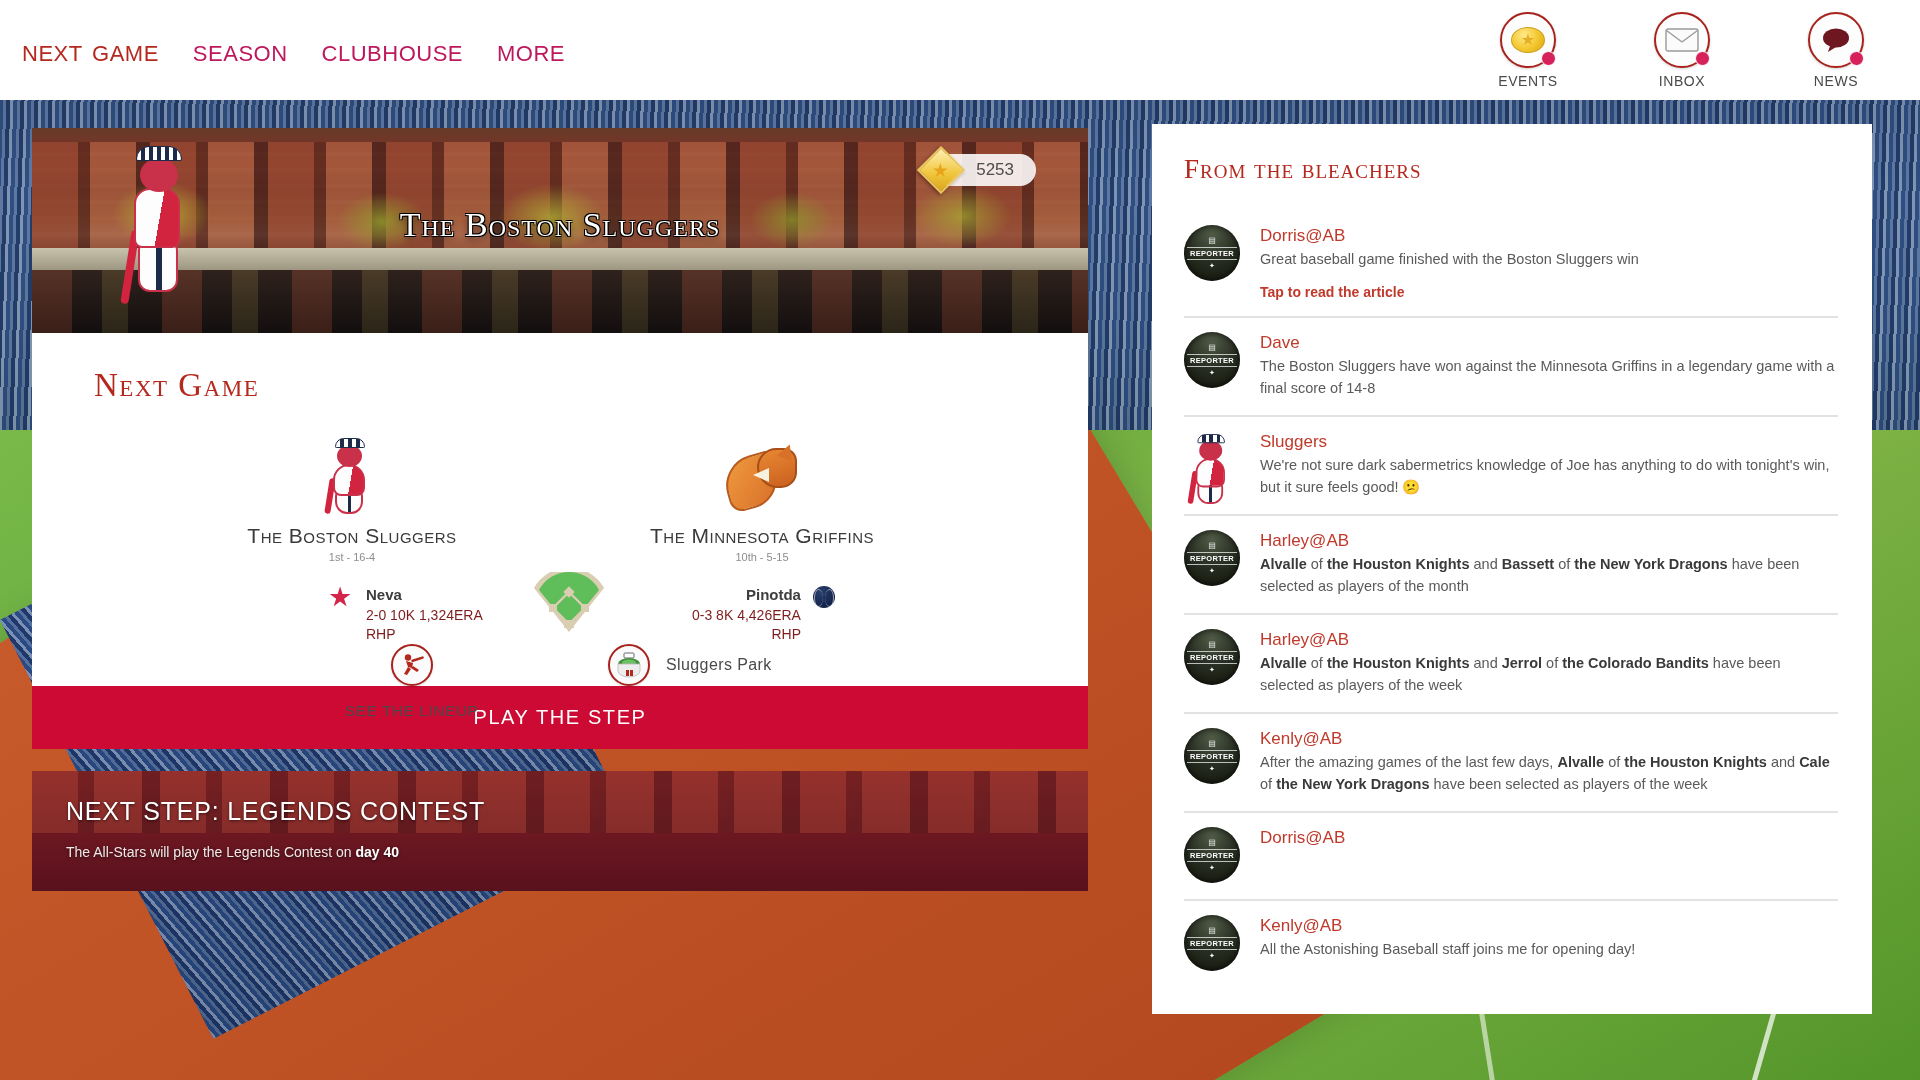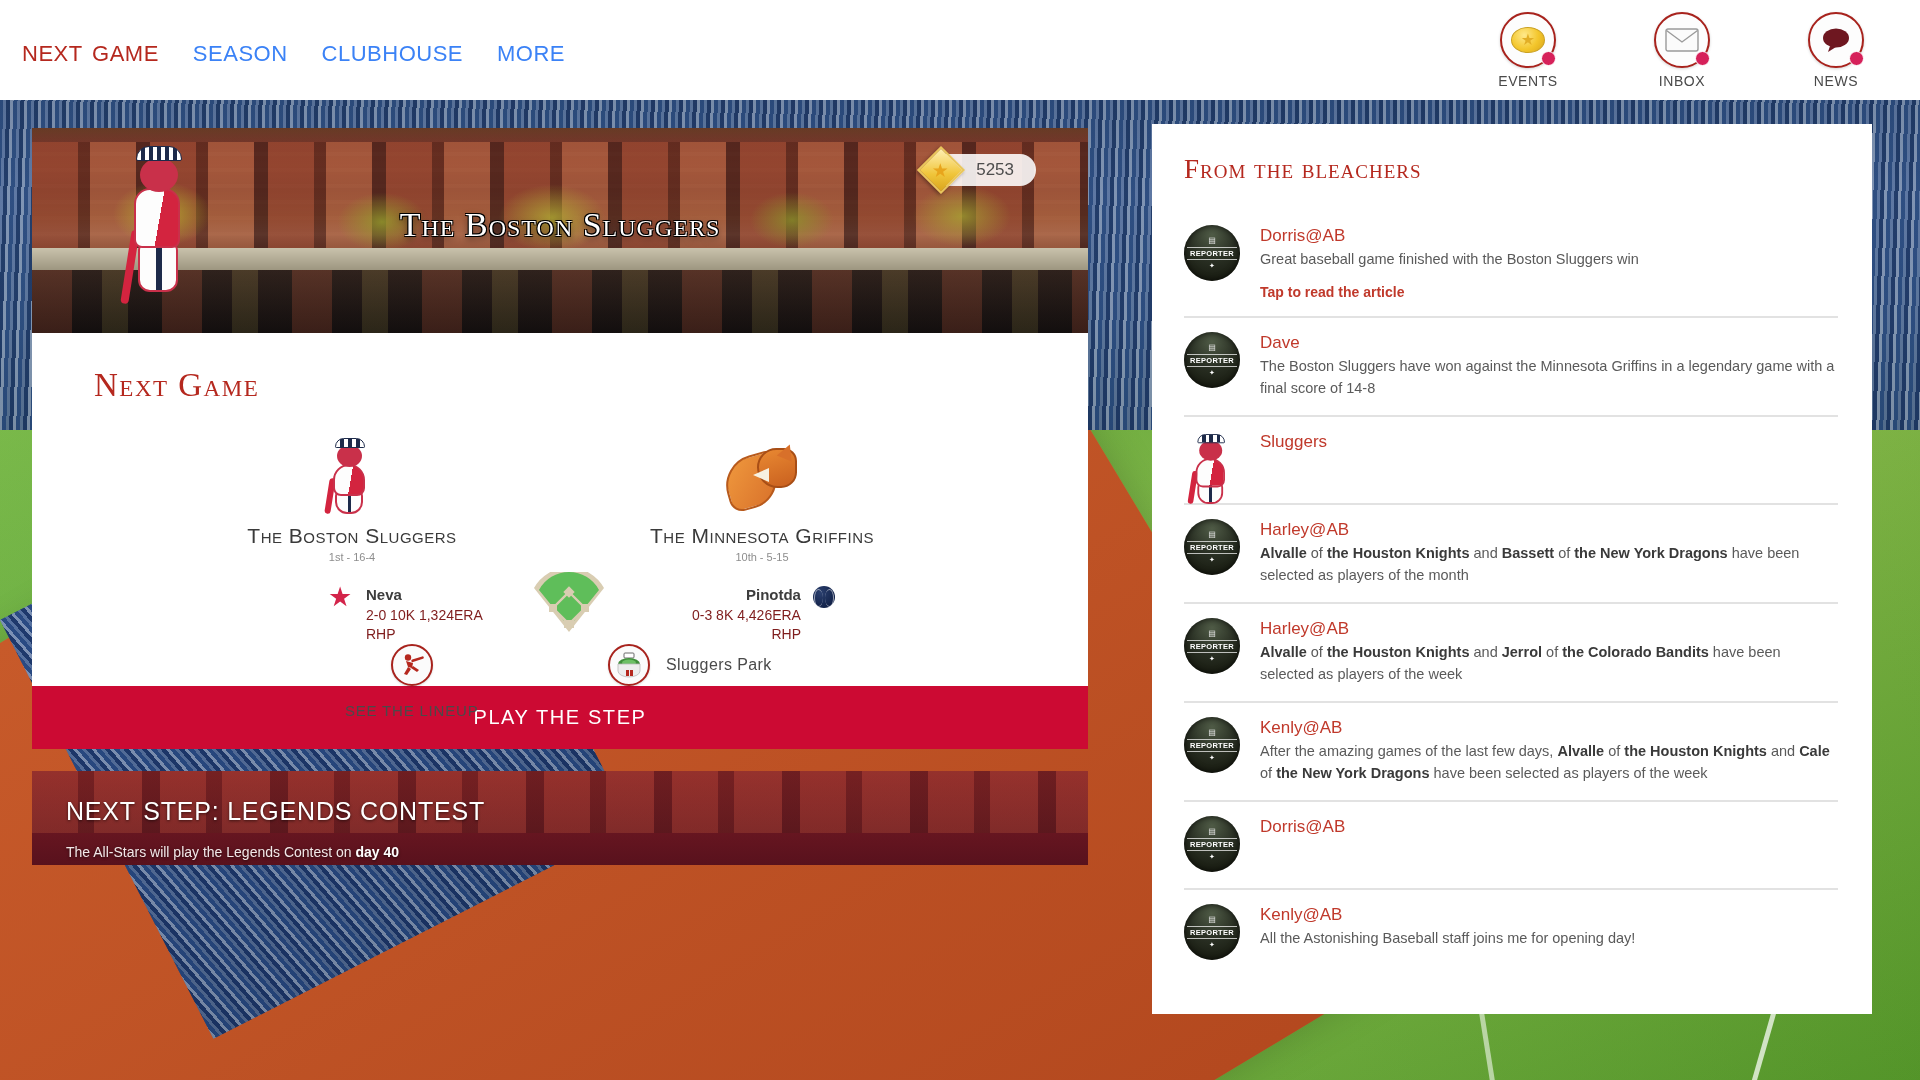--- a/index.html
+++ b/index.html
@@ -55,21 +55,21 @@
   #bg .shade { position: absolute; inset: 0; background: linear-gradient(180deg, rgba(0,0,0,.12), rgba(0,0,0,0) 30%); }
 
   
   #topbar {
     position: absolute; left: 0; top: 0; width: 1920px; height: 100px;
     background: #ffffff; z-index: 30;
     display: flex; align-items: center;
   }
   #mainnav { display: flex; align-items: baseline; gap: 34px; padding-left: 22px; }
   .navitem {
-    font-size: 32px; letter-spacing: .5px; color: #3b82f6;
+    font-size: 32px; letter-spacing: .5px; color: #be185d;
     font-variant: small-caps; text-transform: lowercase;
     cursor: pointer; white-space: nowrap;
   }
   .navitem::first-letter { font-size: 1em; }
   .navitem.active { color: #b5281e; }
 
   #topicons { margin-left: auto; display: flex; gap: 58px; padding-right: 36px; }
   .topicon { width: 96px; text-align: center; cursor: pointer; }
   .topicon .ring {
     width: 56px; height: 56px; margin: 0 auto; border-radius: 50%;
@@ -260,21 +260,21 @@
   .action-row .atxt { font-size: 16px; color: #4a4a4a; letter-spacing: .4px; }
   .action-row.lineup .atxt { text-transform: uppercase; font-size: 15px; letter-spacing: .8px; }
 
   #playbtn {
     background: #cc0a33; color: #fff; text-align: center;
     font-size: 20px; letter-spacing: 1.6px; padding: 20px 0; cursor: pointer;
   }
 
   
   #legends {
-    margin-top: 22px; height: 94px; position: relative; overflow: hidden;
+    margin-top: 22px; height: 120px; position: relative; overflow: hidden;
     background:
       linear-gradient(180deg, rgba(130,20,36,.80), rgba(96,16,30,.86)),
       linear-gradient(180deg, #8a4a2a 0%, #6d3a26 40%, #4a2a20 70%, #2a1a16 100%);
     padding: 26px 0 0 34px;
   }
   #legends .lbld {
     position: absolute; left: 0; top: 0; width: 100%; height: 62px;
     background: repeating-linear-gradient(90deg,
       rgba(190,90,60,.30) 0 46px, rgba(90,36,28,.34) 46px 62px,
       rgba(210,110,70,.24) 62px 110px, rgba(70,28,24,.34) 110px 128px);
@@ -542,20 +542,21 @@
               <div class="bat"></div>
               <div class="legs"></div>
               <div class="body"></div>
               <div class="head"></div>
               <div class="hat"></div>
             </div>
           </div>
         </div>
         <div class="pbody">
           <div class="author">Sluggers</div>
+          <div class="ptext">We're not sure dark sabermetrics knowledge of Joe has anything to do with tonight's win, but it sure feels good! 😕</div>
         </div>
       </div>
       <div class="post">
         <div class="avatar">
           <div class="reporter-av">
             <div class="cam">▤</div>
             <div class="word">REPORTER</div>
             <div class="dot">✦</div>
           </div>
         </div>

